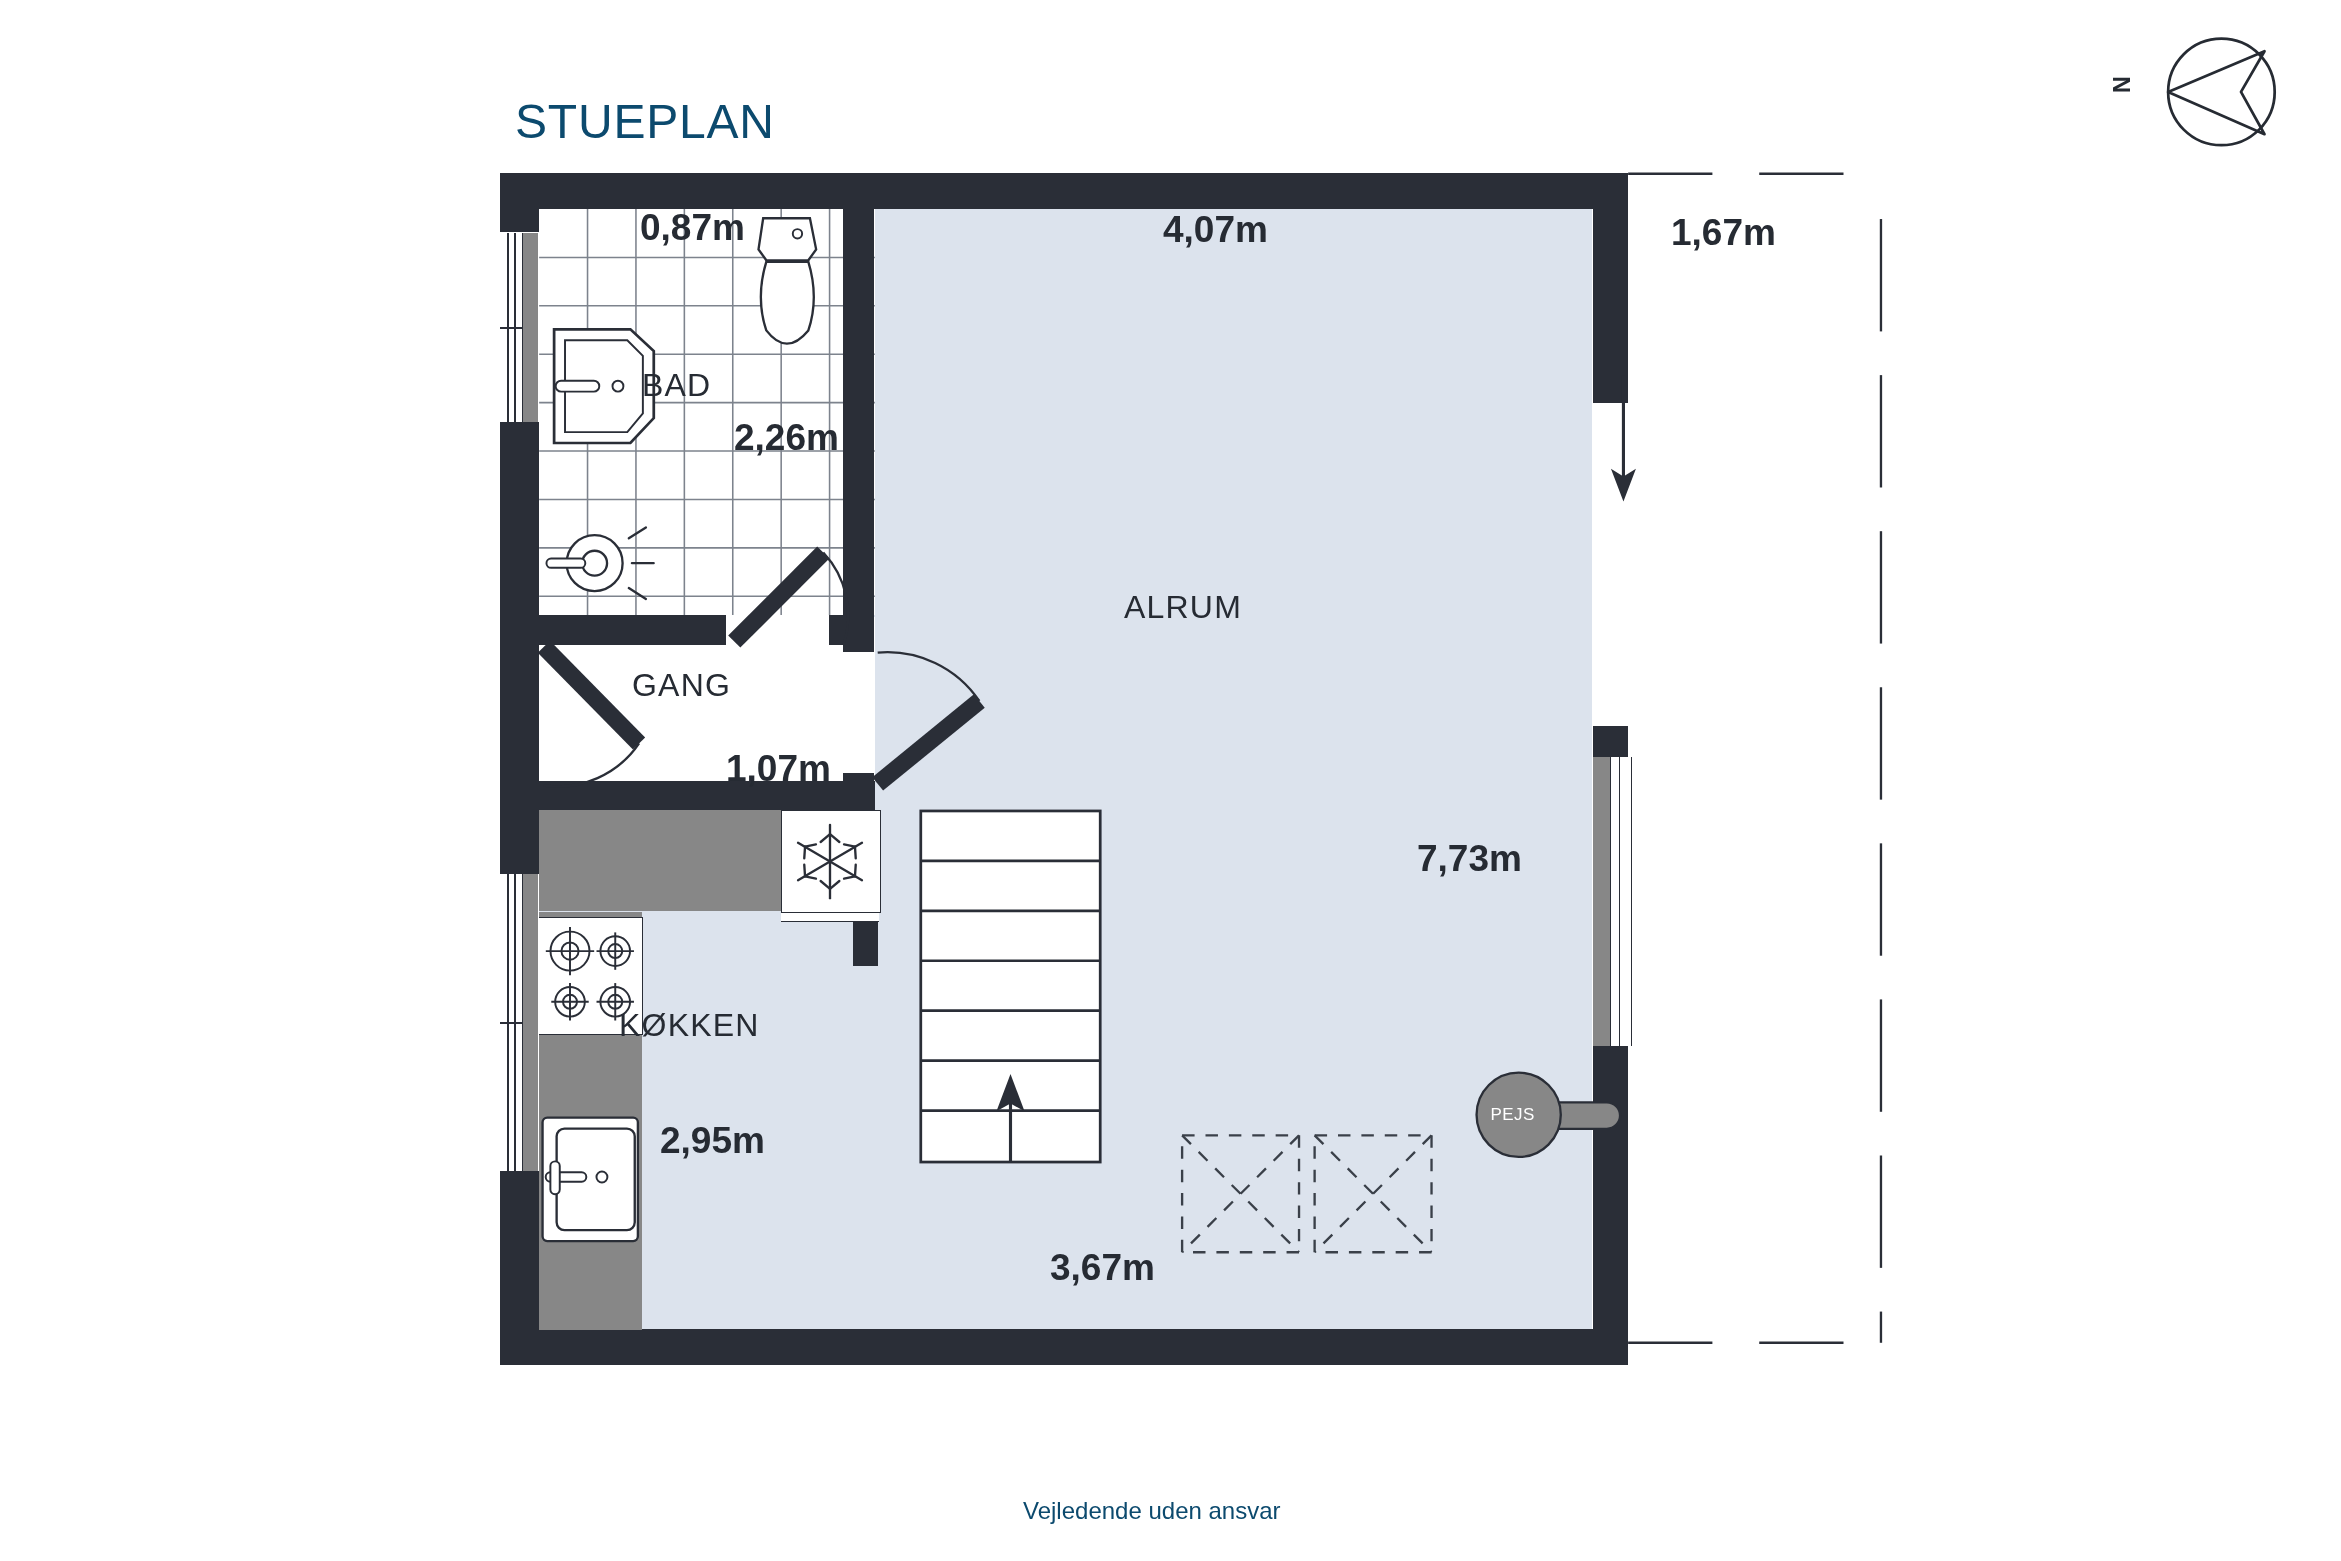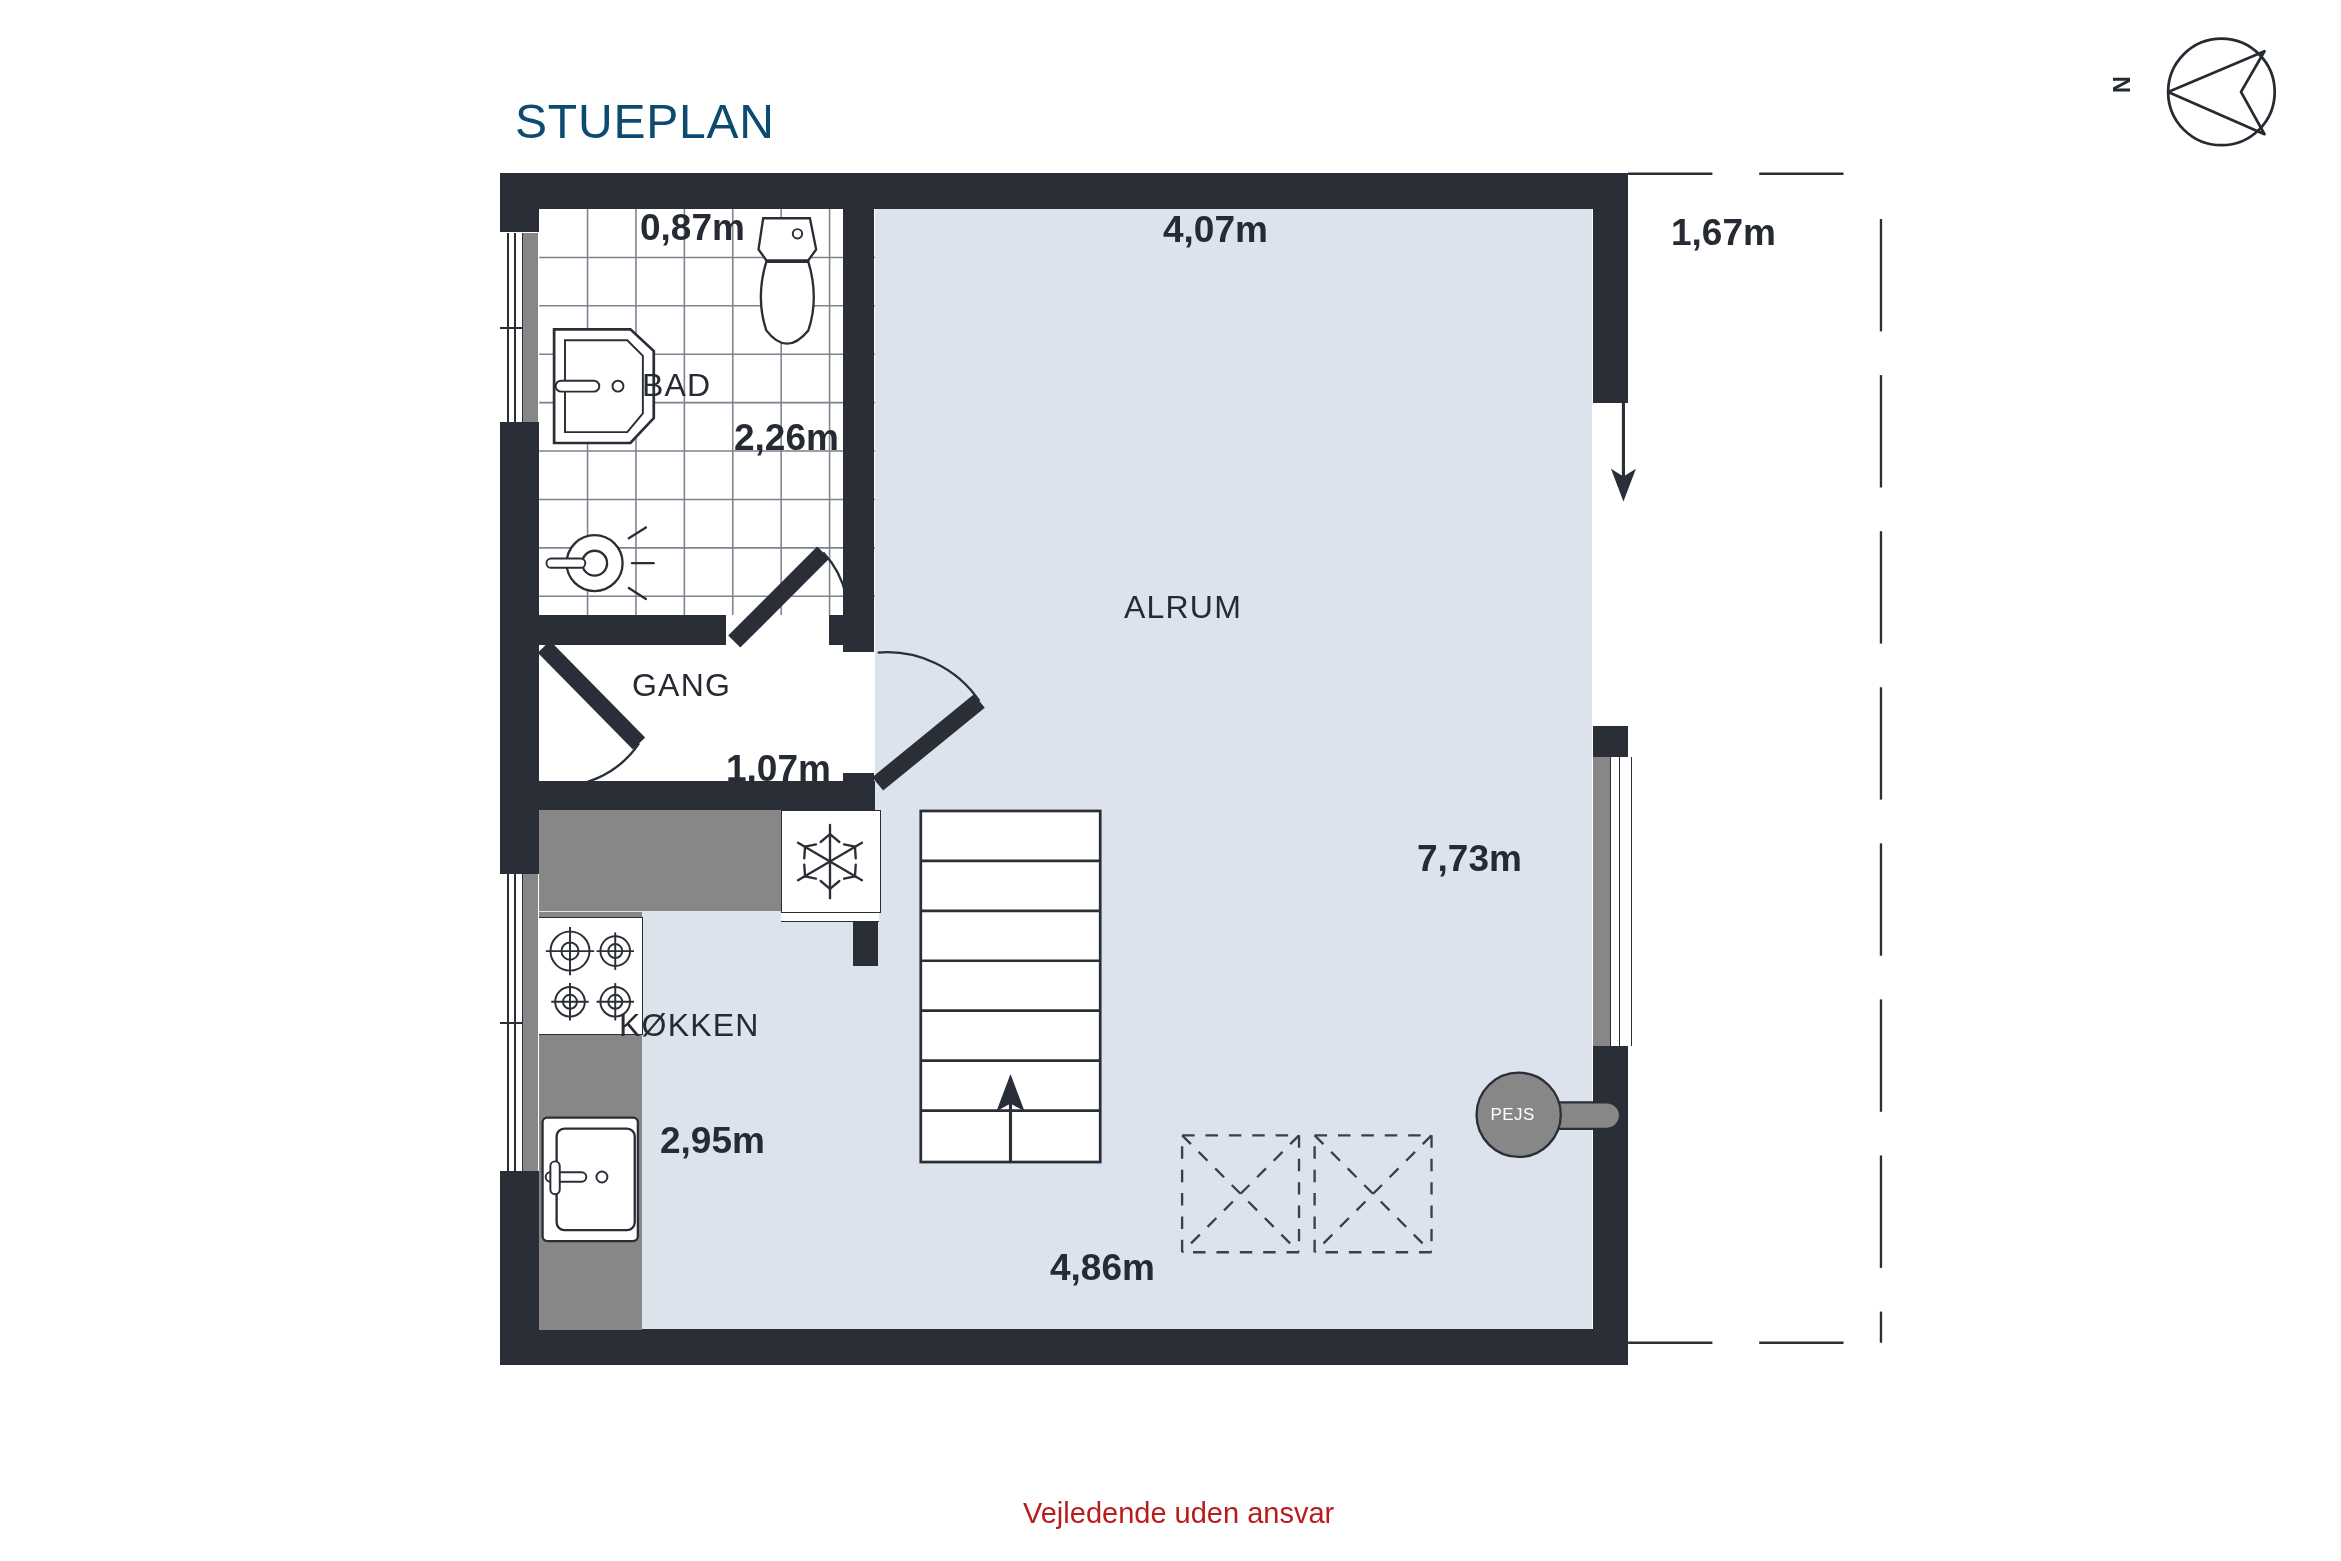--- a/index.html
+++ b/index.html
@@ -46,23 +46,23 @@
   .area-label {
     font-size: 33px;
     font-weight: 400;
     color: #262b33;
     letter-spacing: 0.8px;
     white-space: nowrap;
     line-height: 1.15;
     text-align: center;
   }
   .disclaimer {
-    font-size: 29px;
+    font-size: 24px;
     font-weight: 400;
-    color: #b91c1c;
+    color: #0c4a6e;
     white-space: nowrap;
   }
   .compass-letter {
     font-size: 23.4px;
     font-weight: 700;
     color: #262b33;
     transform: rotate(-90deg);
   }
   .pejs-text {
     font-size: 17px;
@@ -336,21 +336,21 @@
   <div class="abs room-label" style="left:619px; top:1007px;">KØKKEN</div>
 
   <div class="abs dim-label" style="left:660px; top:1120px;">2,95m</div>
 
   <div class="abs dim-label" style="left:1163px; top:209px;">4,07m</div>
 
   <div class="abs room-label" style="left:1124px; top:589px;">ALRUM</div>
 
   <div class="abs dim-label" style="left:1417px; top:838px;">7,73m</div>
 
-  <div class="abs dim-label" style="left:1050px; top:1247px;">4,86m</div>
+  <div class="abs dim-label" style="left:1050px; top:1247px;">3,67m</div>
 
   <div class="abs dim-label" style="left:1671px; top:212px;">1,67m</div>
 
 
   <div class="abs disclaimer" style="left:1023px; top:1497px;">Vejledende uden ansvar</div>
 
 </div>
 
 
 </body></html>

